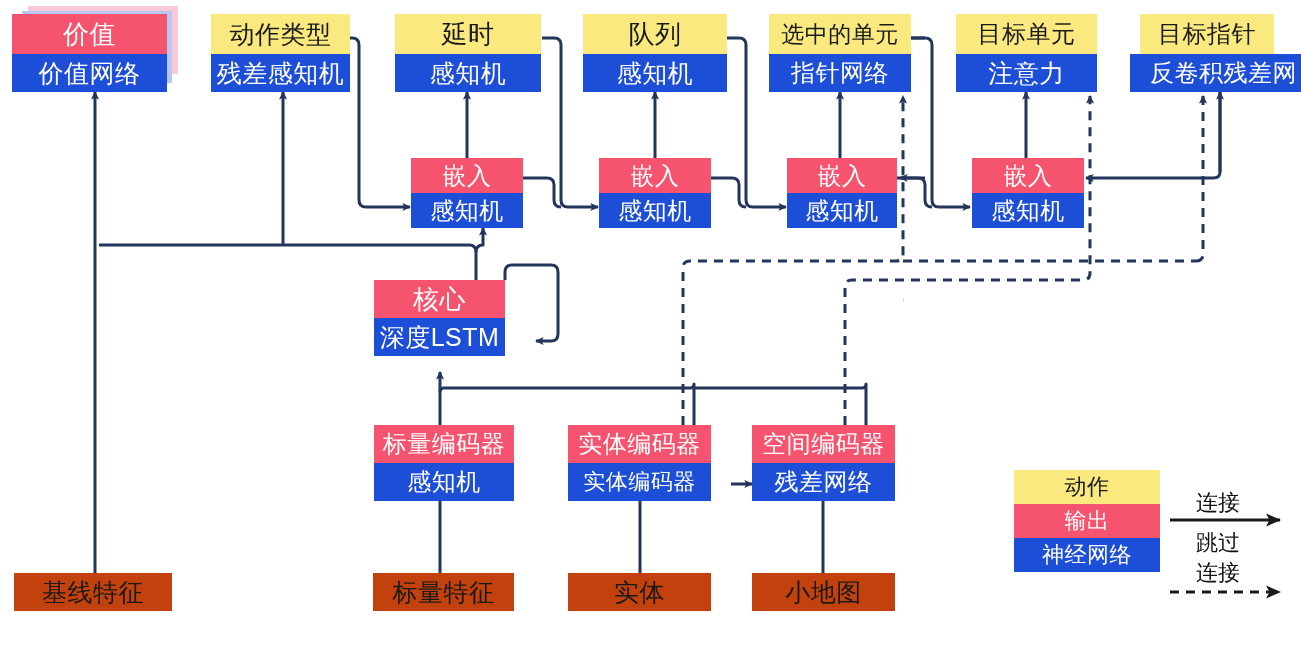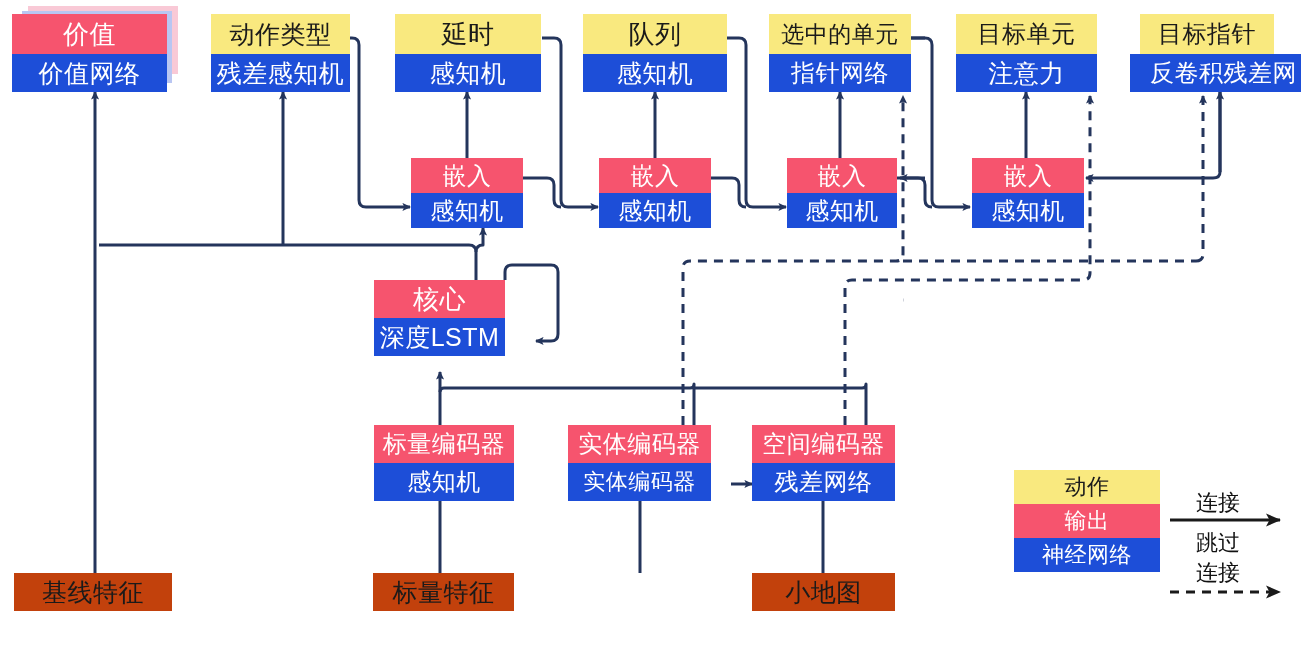--- a/index.html
+++ b/index.html
@@ -167,20 +167,23 @@
     <div class="cell c-output" style="height:38px;font-size:24px;">空间编码器</div>
     <div class="cell c-nn" style="height:38px;font-size:24px;">残差网络</div>
   </div>
 
   <div class="node" style="left:14px;top:573px;width:158px;">
     <div class="cell c-input" style="height:38px;font-size:25px;">基线特征</div>
   </div>
   <div class="node" style="left:373px;top:573px;width:141px;">
     <div class="cell c-input" style="height:38px;font-size:25px;">标量特征</div>
   </div>
+  <div class="node" style="left:568px;top:573px;width:143px;">
+    <div class="cell c-input" style="height:38px;font-size:25px;">实体</div>
+  </div>
   <div class="node" style="left:752px;top:573px;width:143px;">
     <div class="cell c-input" style="height:38px;font-size:25px;">小地图</div>
   </div>
 
   <div class="legend" style="left:1014px;top:470px;width:146px;">
     <div class="cell c-action">动作</div>
     <div class="cell c-output">输出</div>
     <div class="cell c-nn">神经网络</div>
   </div>
 

